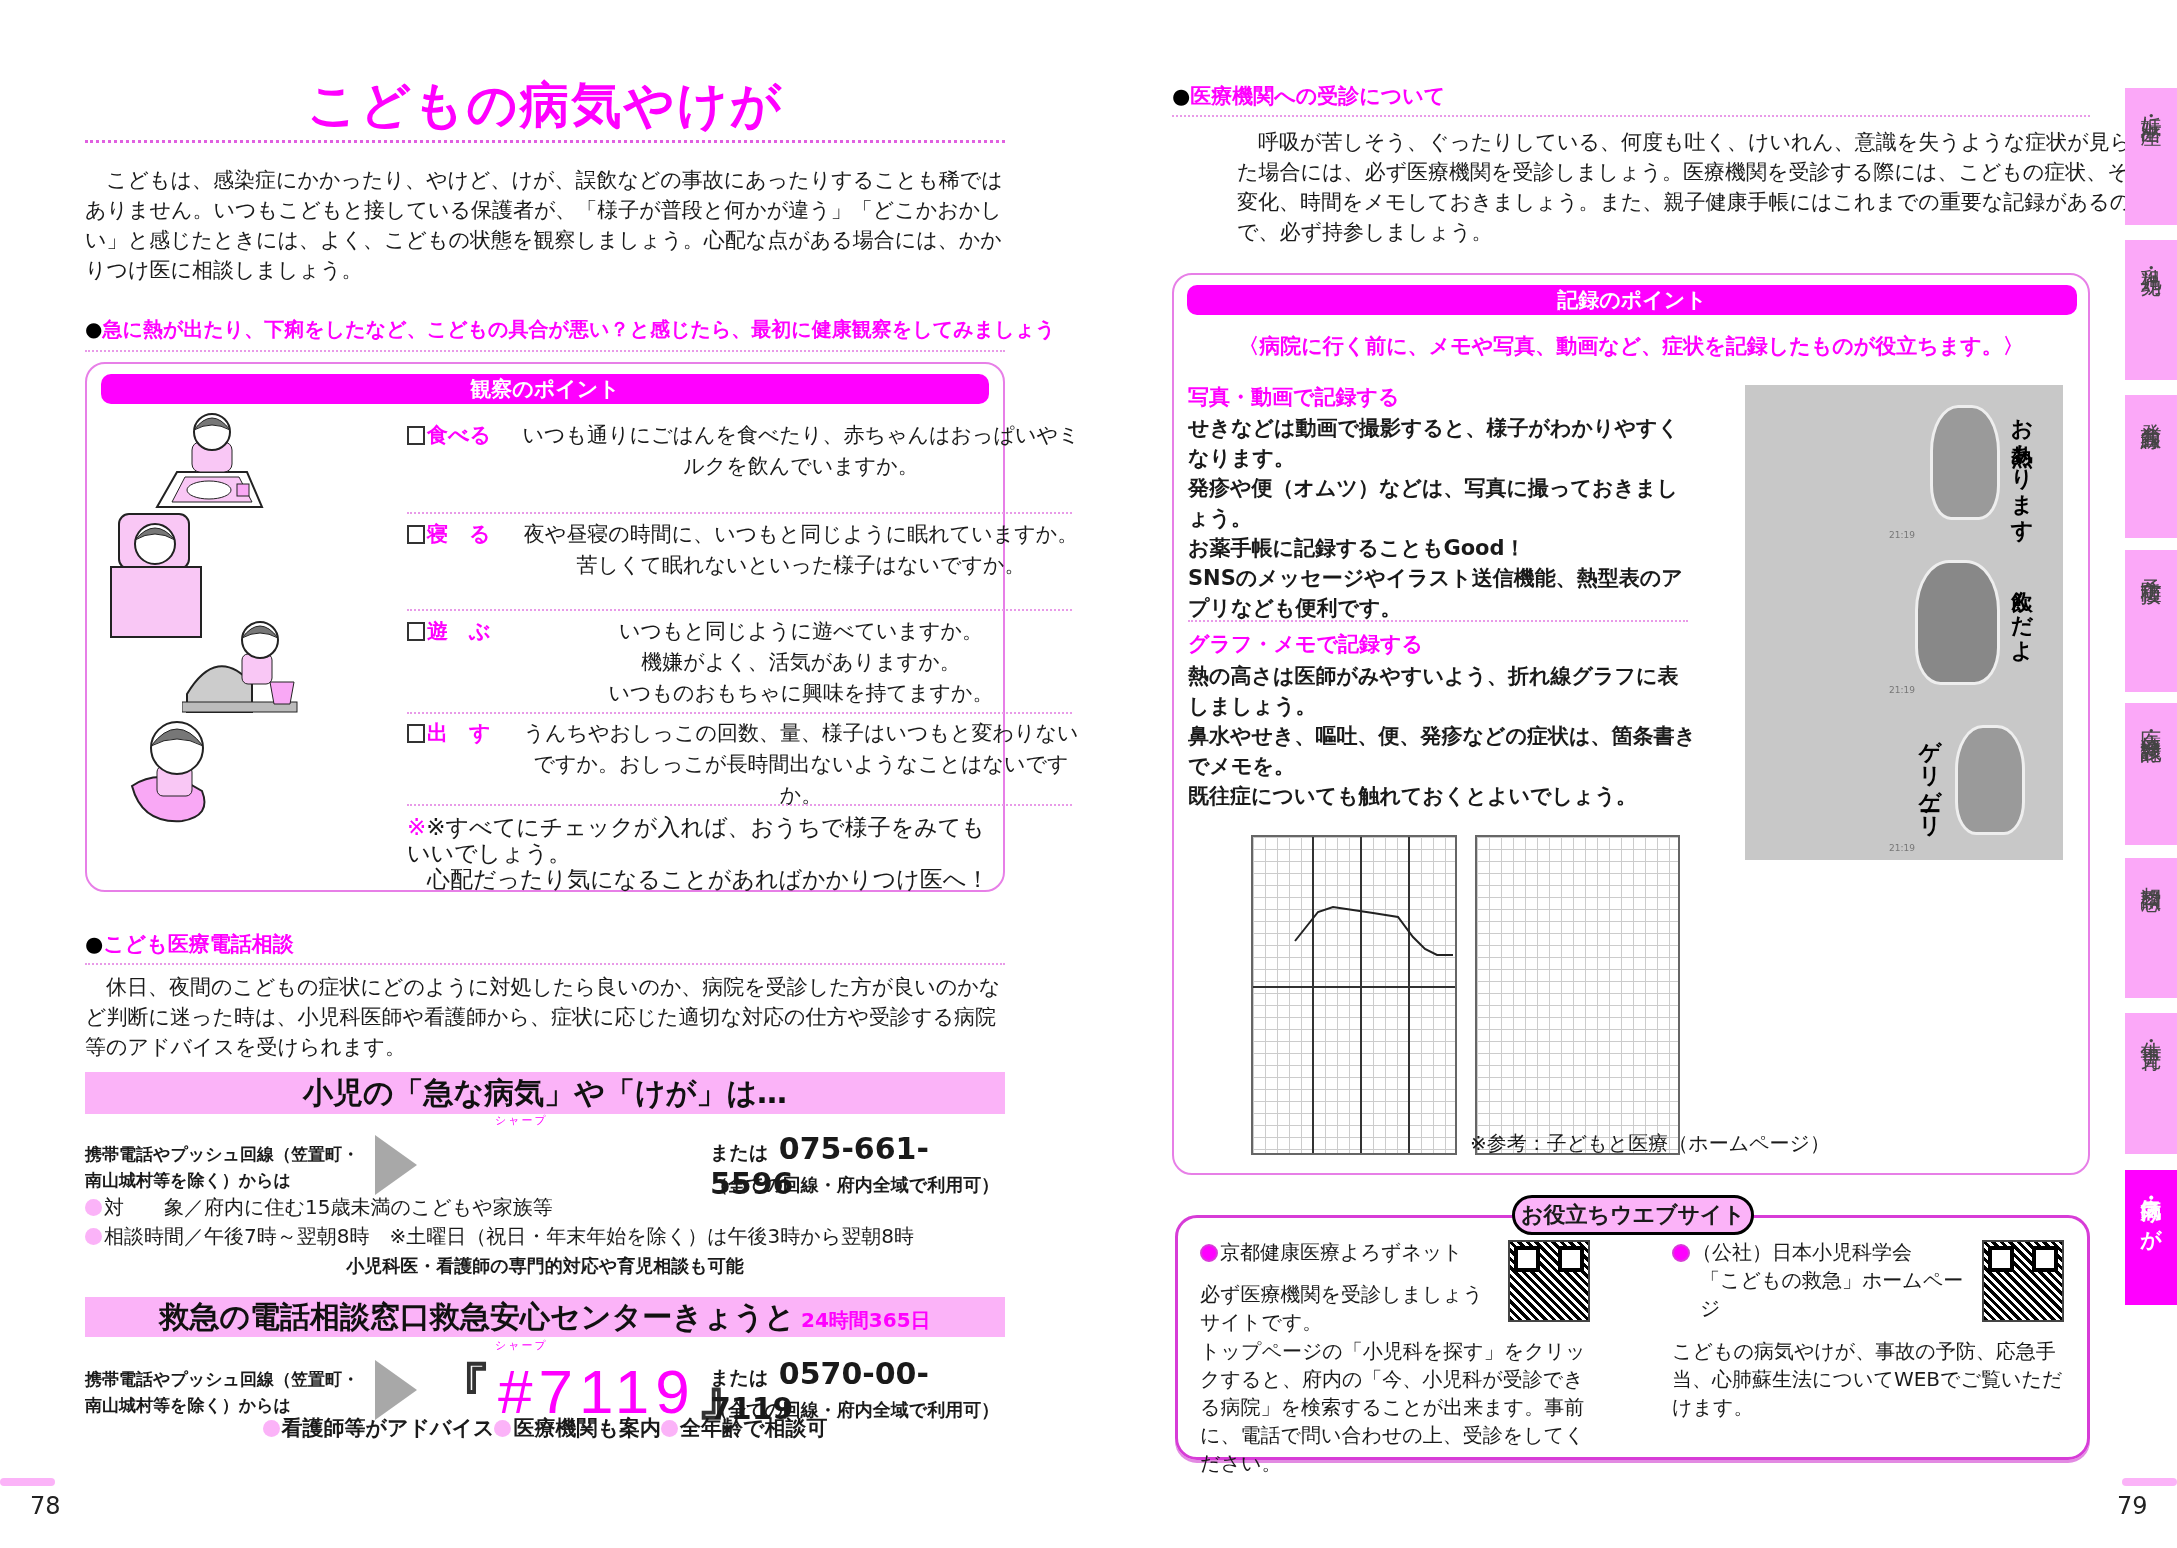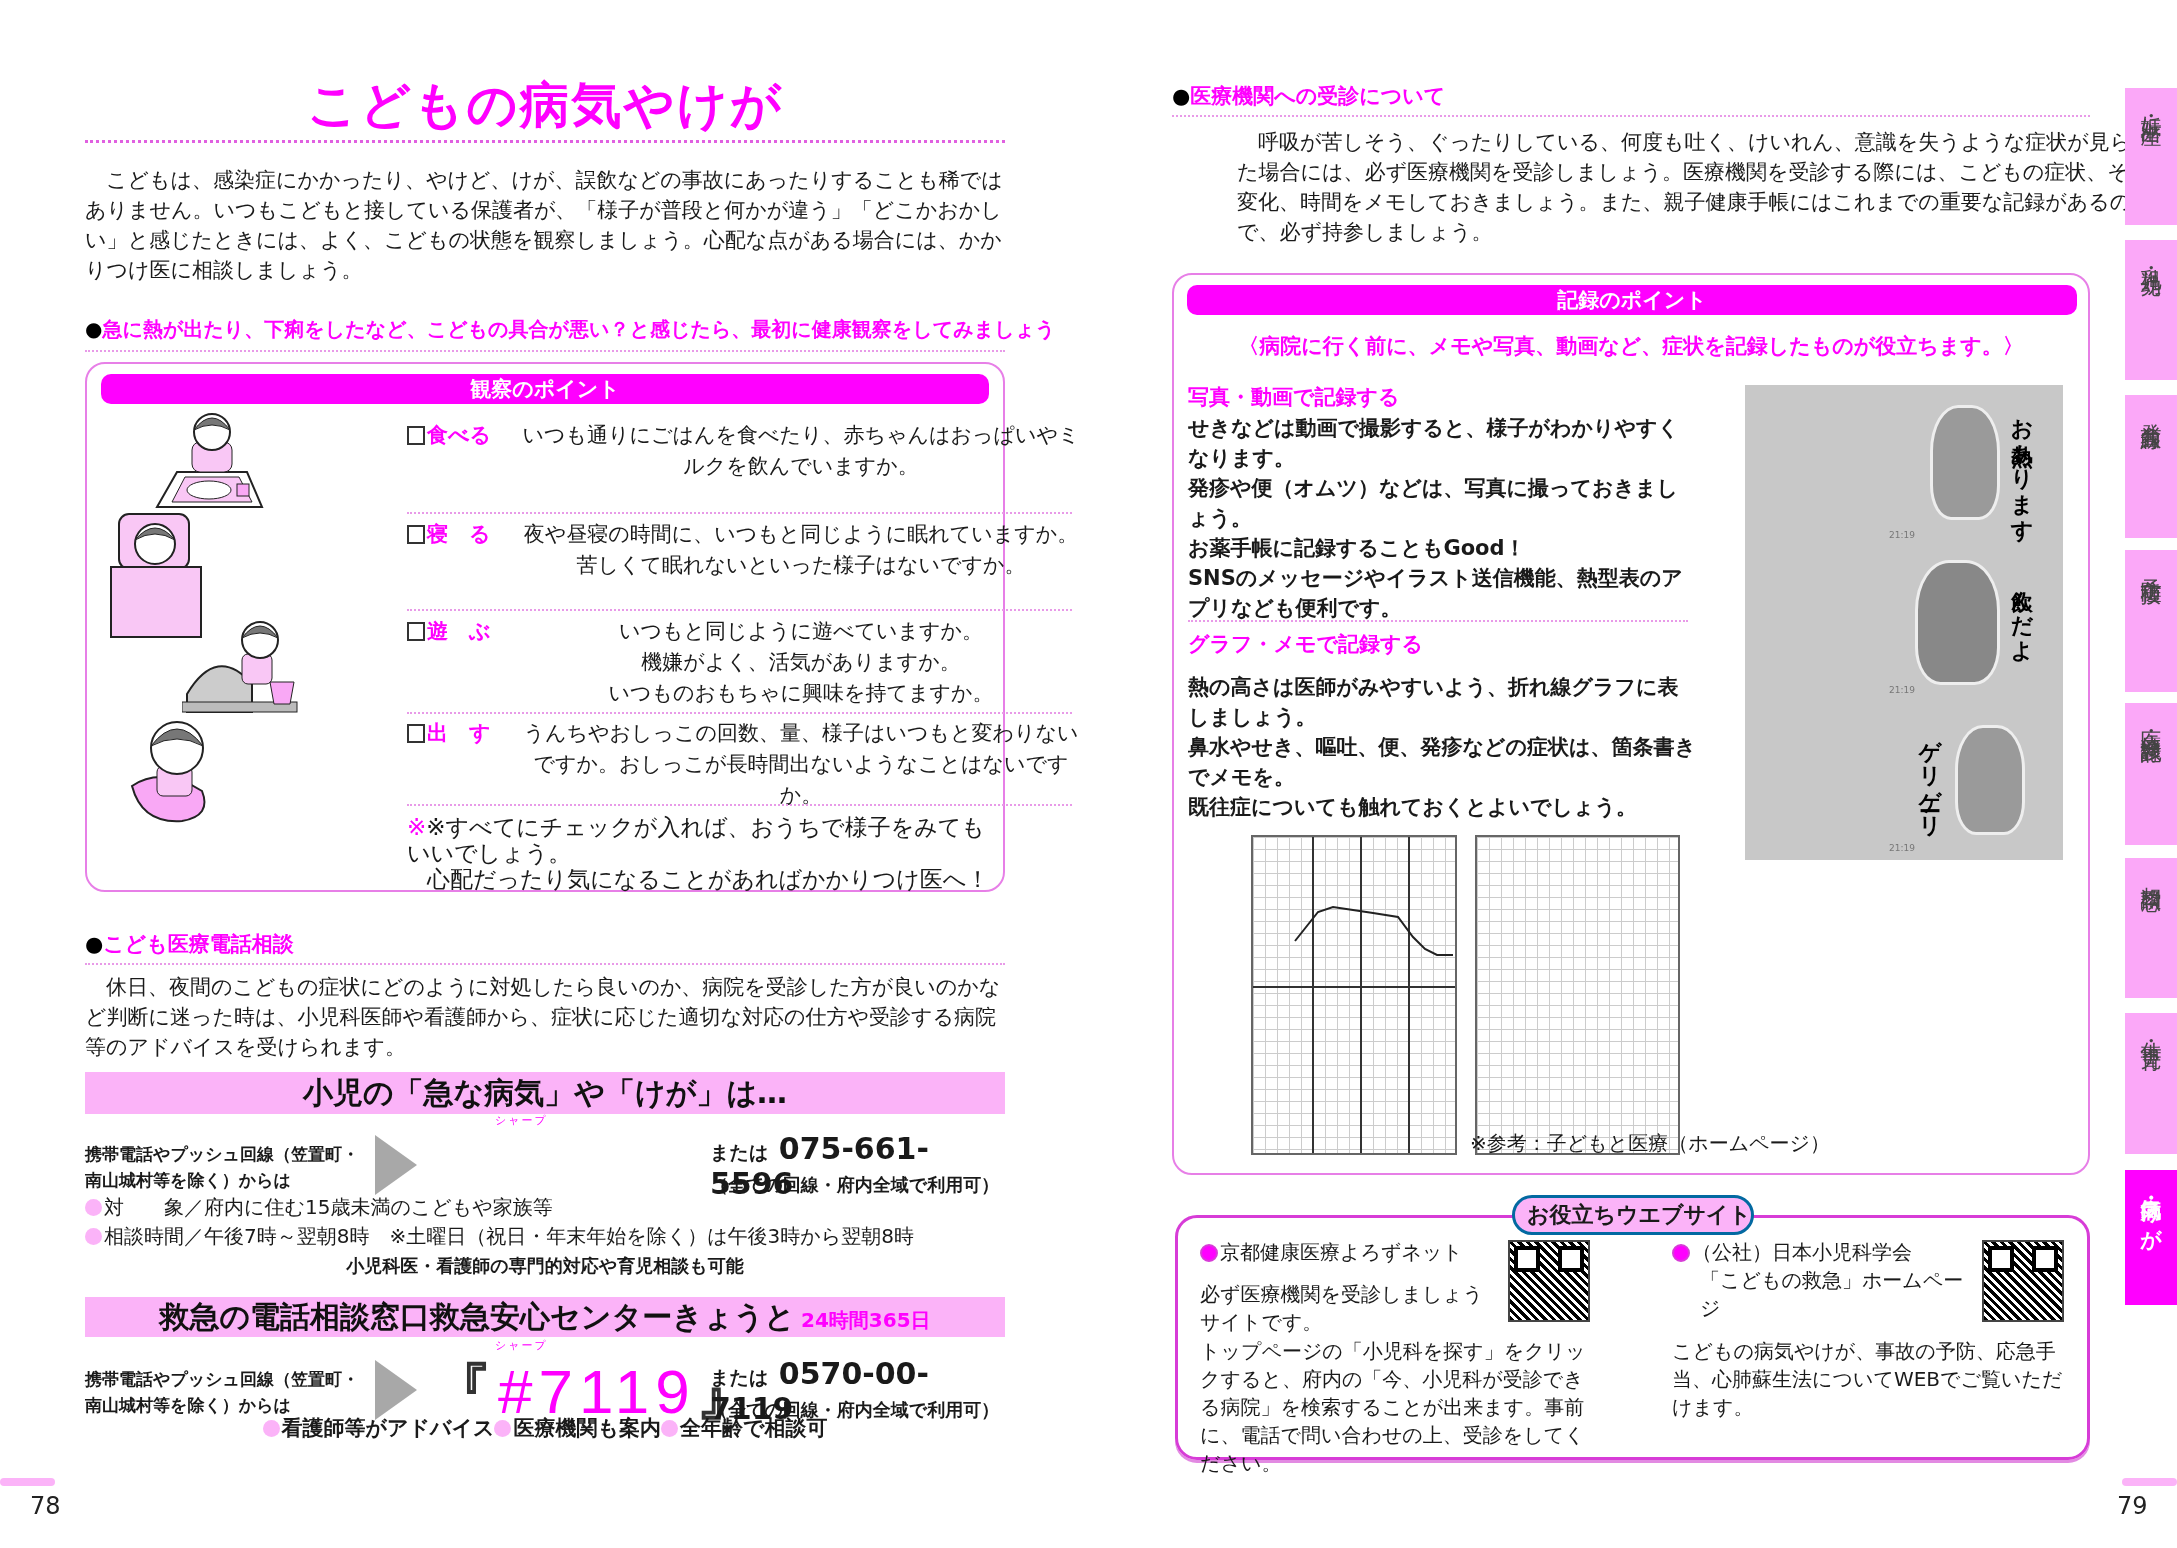--- a/index.html
+++ b/index.html
@@ -49,21 +49,21 @@
   .rec-text { font-size: 21px; line-height: 30px; font-weight: bold; }
   .photo { left: 1745px; top: 385px; width: 318px; height: 475px; background: #c8c8c8; }
   .photo .stk { position: absolute; writing-mode: vertical-rl; font-size: 22px; font-weight: bold; color: #000; }
   .photo .time { position: absolute; font-size: 9px; color: #777; margin-left: 36px; }
   .photo .fig { position: absolute; background: #9a9a9a; border: 3px solid #eee; border-radius: 40% 40% 30% 30%; }
   .chart-img { background: #fff; border: 2px solid #666; }
   .gridbg { background-image: linear-gradient(#ccc 1px, transparent 1px), linear-gradient(90deg, #ccc 1px, transparent 1px); background-size: 12px 12px; }
   .ref { left: 1470px; top: 1130px; font-size: 20px; }
 
   .web-box { left: 1175px; top: 1215px; width: 915px; height: 245px; border: 3px solid #d73cd7; border-radius: 22px; box-shadow: 0 3px 0 #e28ae2; }
-  .web-title { left: 1512px; top: 1195px; width: 242px; height: 40px; background: #fbb3f8; border: 3px solid #0369a1; border-radius: 20px; text-align: right; font-size: 22px; font-weight: bold; line-height: 34px; }
+  .web-title { left: 1512px; top: 1195px; width: 242px; height: 40px; background: #fbb3f8; border: 3px solid #000000; border-radius: 20px; text-align: center; font-size: 22px; font-weight: bold; line-height: 34px; }
   .web-item { position: absolute; font-size: 20px; line-height: 28px; }
   .mdot { display: inline-block; width: 18px; height: 18px; border-radius: 50%; background: #ff00ff; border: 2px solid #d73cd7; vertical-align: -3px; margin-right: 2px; }
   .qr { position: absolute; width: 82px; height: 82px; border: 2px solid #444; background:
         repeating-linear-gradient(45deg, #000 0 3px, #fff 3px 6px); }
   .qr::before, .qr::after { content: ""; position: absolute; width: 18px; height: 18px; border: 4px solid #000; background: #fff; }
   .qr::before { left: 4px; top: 4px; }
   .qr::after { right: 4px; top: 4px; }
 
   .tab { position: absolute; left: 2125px; width: 52px; background: #fba8f8; color: #444; font-size: 21px; display: flex; justify-content: center; align-items: flex-start; padding-top: 12px; }
   .tab span { writing-mode: vertical-rl; letter-spacing: 2px; }
@@ -205,21 +205,21 @@
   <div class="rec-text" style="margin-top:2px;">
     <div>せきなどは動画で撮影すると、様子がわかりやすくなります。</div>
     <div>発疹や便（オムツ）などは、写真に撮っておきましょう。</div>
     <div>お薬手帳に記録することもGood！</div>
     <div>SNSのメッセージやイラスト送信機能、熱型表のアプリなども便利です。</div>
   </div>
 </div>
 <div class="dots thin" style="left:1188px; top:620px; width:500px;"></div>
 <div class="abs" style="left:1188px; top:630px; width:510px;">
   <div class="rec-h">グラフ・メモで記録する</div>
-  <div class="rec-text" style="margin-top:14px;">
+  <div class="rec-text" style="margin-top:3px;">
     <div>熱の高さは医師がみやすいよう、折れ線グラフに表しましょう。</div>
     <div>鼻水やせき、嘔吐、便、発疹などの症状は、箇条書きでメモを。</div>
     <div>既往症についても触れておくとよいでしょう。</div>
   </div>
 </div>
 
 <div class="abs photo">
   <div class="fig" style="left:185px; top:20px; width:70px; height:115px;"></div>
   <div class="stk" style="left:262px; top:18px;">お熱あります</div>
   <div class="time" style="left:108px; top:145px;">21:19</div>

